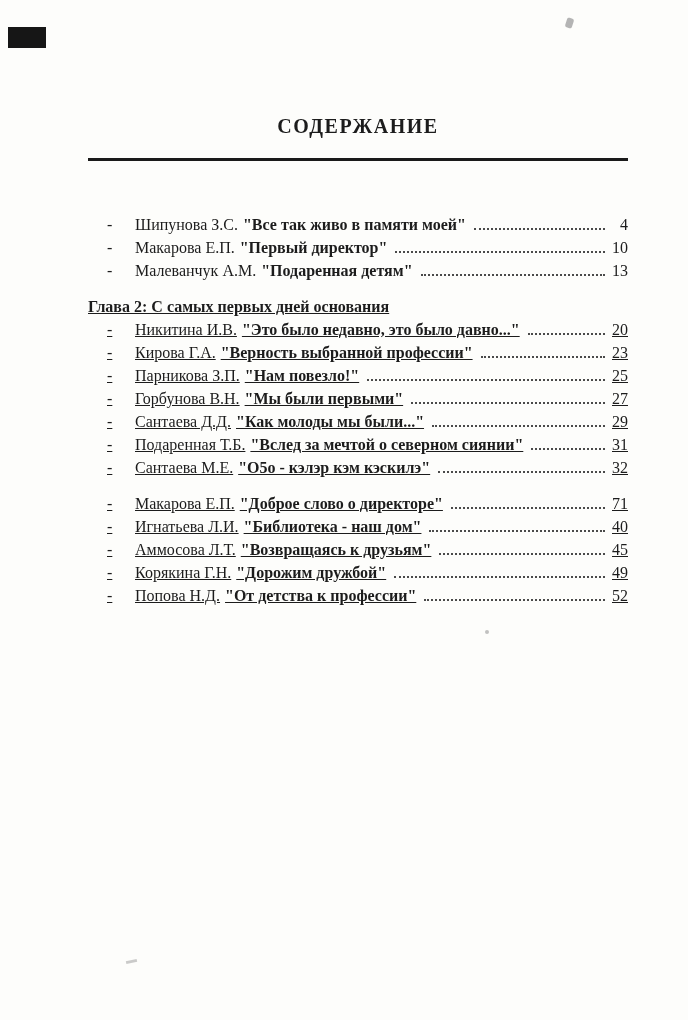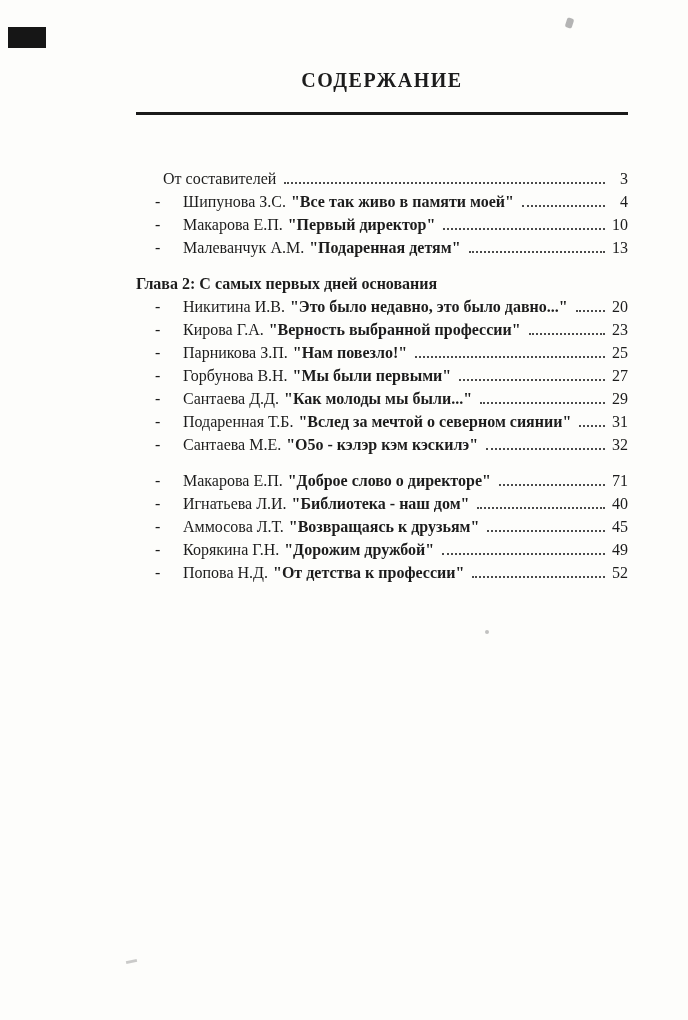--- a/index.html
+++ b/index.html
@@ -7,21 +7,21 @@
   .page {
     position: relative;
     width: 688px;
     height: 1020px;
     margin: 0 auto;
     background: #fdfdfb;
     font-family: "Liberation Serif", "DejaVu Serif", serif;
     color: #1c1c1c;
     overflow: hidden;
   }
-  .content { padding: 70px 60px 0 88px; margin-left: 48px; }
+  .content { padding: 116px 60px 0 88px; }
   h1.title {
     margin: 0 0 22px 0;
     font-size: 20px;
     line-height: 20px;
     font-weight: bold;
     text-align: center;
     letter-spacing: 1.5px;
   }
   .rule {
     border-top: 3px solid #1a1a1a;
@@ -47,21 +47,21 @@
     margin: 0 5px 0 8px;
     border-bottom: 2px dotted #4a4a4a;
     height: 0;
   }
   .page-num {
     flex: none;
     min-width: 18px;
     text-align: right;
   }
   .chapter-heading { font-weight: bold; }
-  .chapter + .chapter { margin-top: 13px; }
+  .chapter + .chapter { margin-top: 13px; text-decoration: underline; }
   .front + .chapters .chapter:first-child { margin-top: 0; }
   
   .artifact { position: absolute; }
   .a1 { left: 8px; top: 27px; width: 38px; height: 21px; background: #161616; }
   .a2 { left: 566px; top: 18px; width: 7px; height: 10px; background: #8d8d8d; transform: rotate(18deg); border-radius: 2px; opacity: .65; }
   .a3 { left: 485px; top: 630px; width: 4px; height: 4px; background: #9a9a9a; border-radius: 50%; opacity: .6; }
   .a4 { left: 126px; top: 960px; width: 11px; height: 3px; background: #a8a8a8; transform: rotate(-12deg); opacity: .6; }
 </style>
 </head>
 <body>
@@ -70,25 +70,20 @@
   <div class="artifact a1"></div>
   <div class="artifact a2"></div>
   <div class="artifact a3"></div>
   <div class="artifact a4"></div>
 
   <div class="content">
     <h1 class="title">СОДЕРЖАНИЕ</h1>
     <div class="rule"></div>
 
     <div class="toc">
-      <div class="entry front">
-        <span class="entry-text">От составителей</span>
-        <span class="leader"></span>
-        <span class="page-num">3</span>
-      </div>
       <div class="chapters">
           <section class="chapter">
             <div class="entry">
               <span class="dash">-</span>
               <span class="entry-text"><span class="author">Шипунова З.С.</span><span class="work-title">"Все так живо в памяти моей"</span></span>
               <span class="leader"></span>
               <span class="page-num">4</span>
             </div>
             <div class="entry">
               <span class="dash">-</span>

